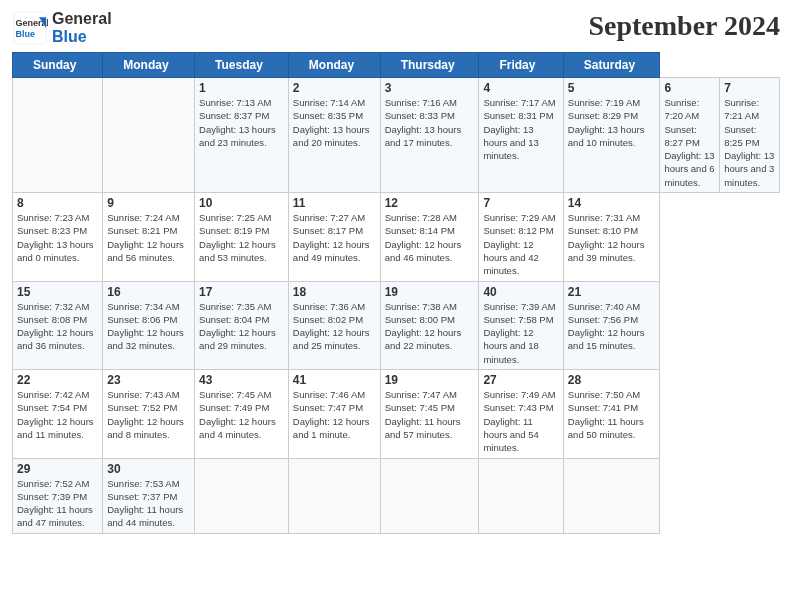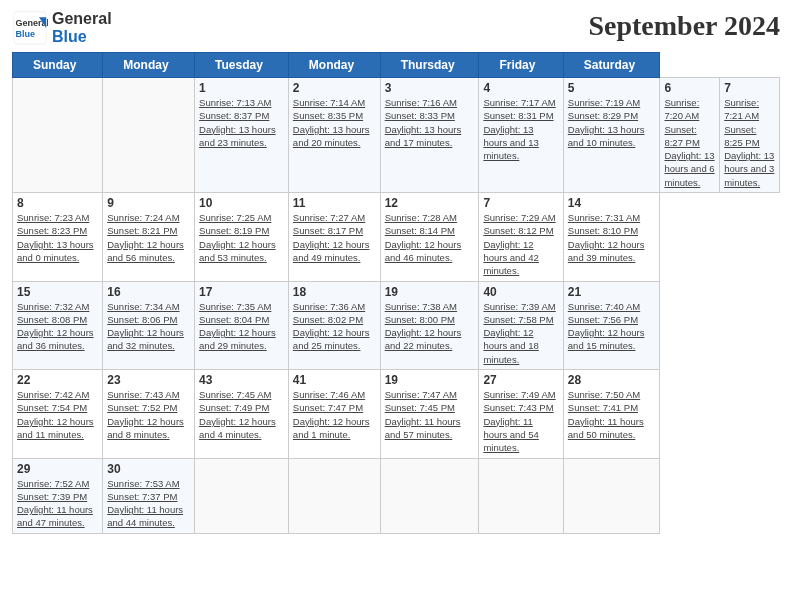--- a/index.html
+++ b/index.html
@@ -74,21 +74,20 @@
       font-size: 12px;
       font-weight: bold;
       color: #333;
       display: block;
       margin-bottom: 1px;
     }
     .day-info {
       font-size: 9.5px;
       color: #444;
       line-height: 1.4;
-      text-decoration: underline;
     }
     .empty-cell {
       background: #f9f9f9 !important;
     }
   </style>
 </head>
 <body>
 
 <div class="page">
   <div class="header">

